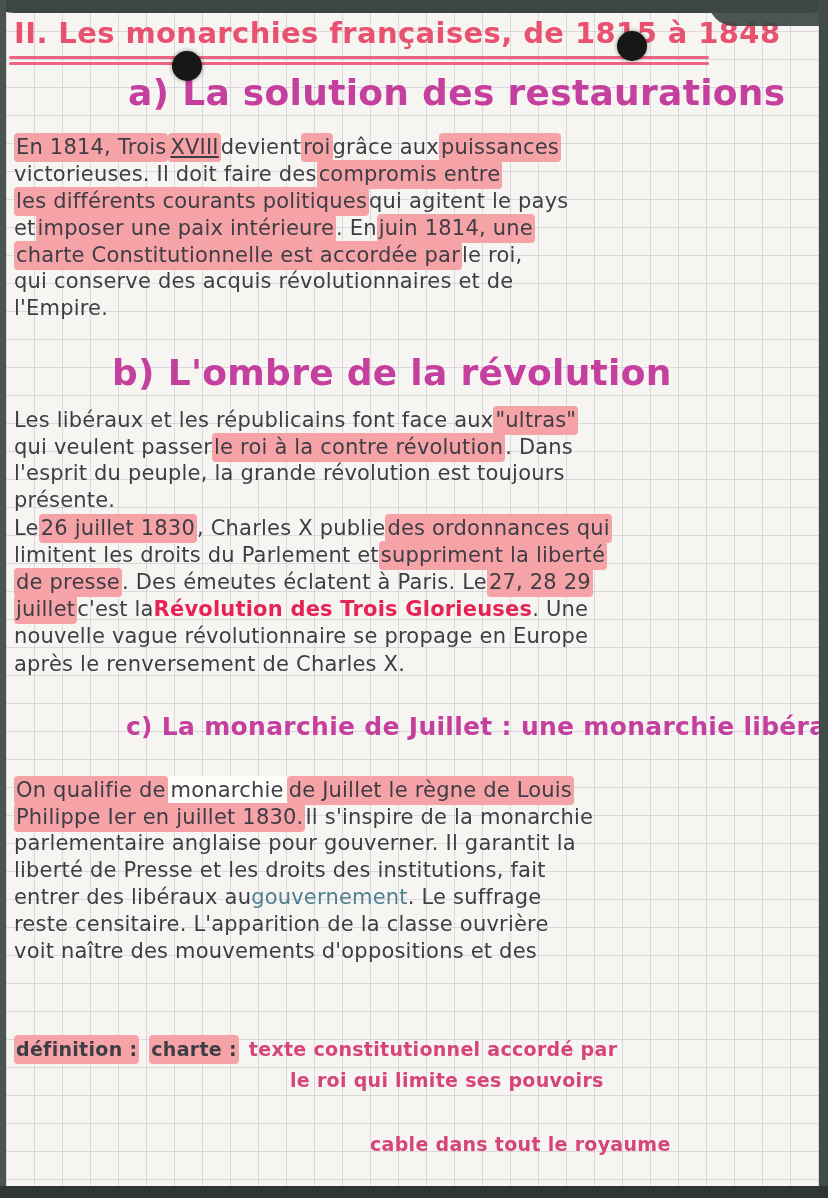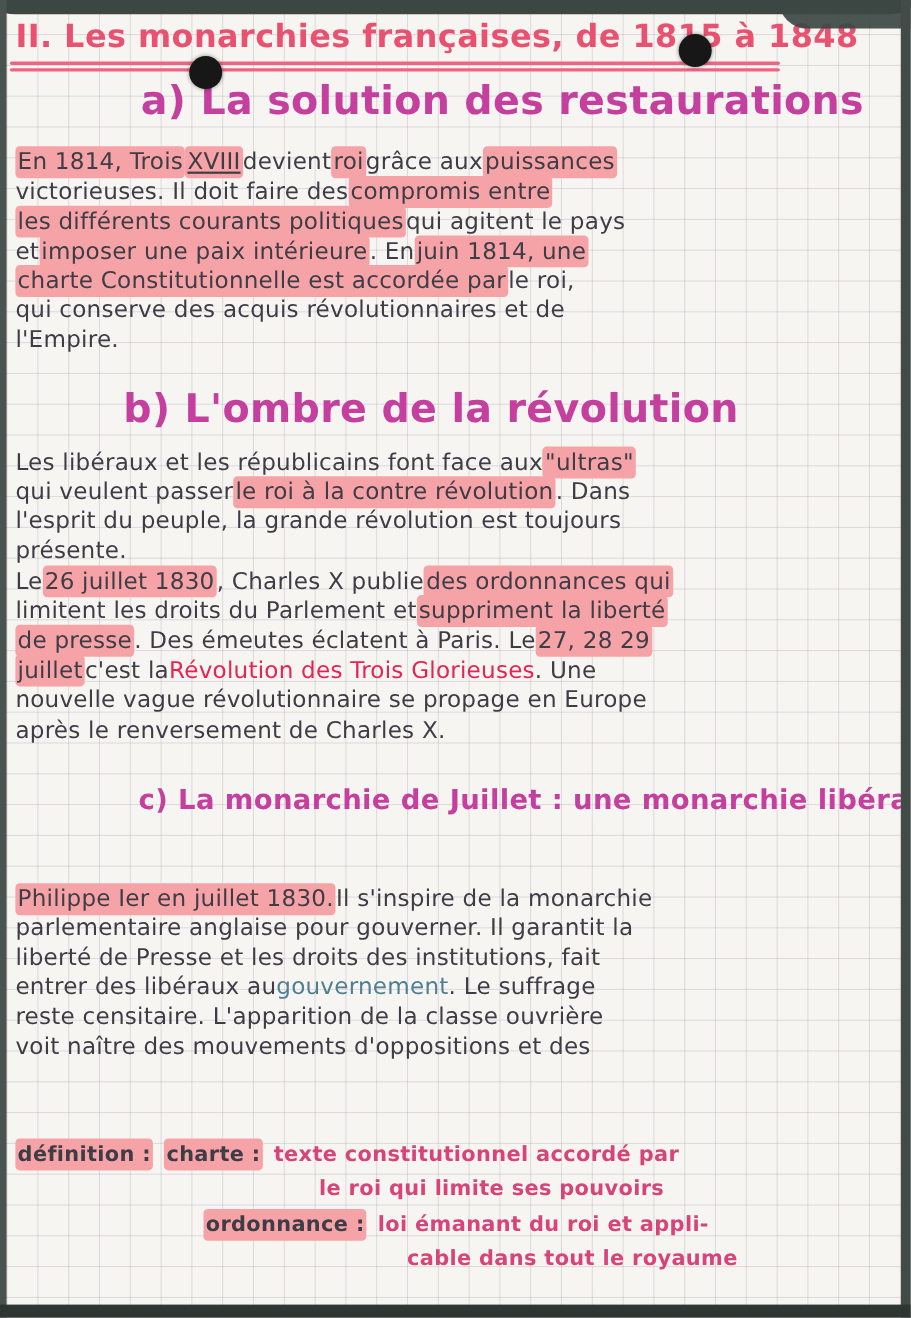--- a/index.html
+++ b/index.html
@@ -49,21 +49,21 @@
     color:var(--heading-ink);white-space:nowrap;z-index:4;}
   .heading.ha{left:128px;top:72px;}
   .heading.hb{left:112px;top:352px;}
   .heading.hc{left:126px;top:712px;font-size:25px;}
 
   .line{position:absolute;left:14px;font-size:21px;line-height:27px;white-space:nowrap;z-index:4;
     letter-spacing:.2px;}
   .line span{display:inline-block;}
   .hl{background:var(--highlight);border-radius:4px;padding:1px 2px;}
   .u{text-decoration:underline;}
-  .red{color:var(--accent-red);font-weight:normal;}
+  .red{color:var(--accent-red);font-weight:bold;}
   .blue{color:var(--correction-blue);}
   .patch{background:#fdfcf9;padding:1px 3px;border-radius:2px;}
   .def{font-size:19px;font-weight:bold;color:var(--definition-ink);letter-spacing:.3px;}
   .def .ink{color:var(--body-ink);}
   .gap{width:10px;}
 </style>
 </head>
 <body>
 
 <div class="page">
@@ -99,25 +99,25 @@
   <div class="line" style="top:487px"><span>présente.</span></div>
   <div class="line" style="top:514px"><span>Le </span><span class="hl">26 juillet 1830</span><span>, Charles X publie </span><span class="hl">des ordonnances qui</span></div>
   <div class="line" style="top:541px"><span>limitent les droits du Parlement et </span><span class="hl">suppriment la liberté</span></div>
   <div class="line" style="top:568px"><span class="hl">de presse</span><span>. Des émeutes éclatent à Paris. Le </span><span class="hl">27, 28 29</span></div>
   <div class="line" style="top:595px"><span class="hl">juillet</span><span> c'est la </span><span class="red">Révolution des Trois Glorieuses</span><span>. Une</span></div>
   <div class="line" style="top:623px"><span>nouvelle vague révolutionnaire se propage en Europe</span></div>
   <div class="line" style="top:651px"><span>après le renversement de Charles X.</span></div>
 
   <div class="heading hc">c) La monarchie de Juillet : une monarchie libérale</div>
 
+  <div class="line" style="top:776px"><span class="hl">On qualifie de </span><span class="patch">monarchie</span><span class="hl"> de Juillet le règne de Louis</span></div>
   <div class="line" style="top:803px"><span class="hl">Philippe Ier en juillet 1830.</span><span> Il s'inspire de la monarchie</span></div>
   <div class="line" style="top:830px"><span>parlementaire anglaise pour gouverner. Il garantit la</span></div>
   <div class="line" style="top:857px"><span>liberté de Presse et les droits des institutions, fait</span></div>
   <div class="line" style="top:884px"><span>entrer des libéraux au </span><span class="blue">gouvernement</span><span>. Le suffrage</span></div>
   <div class="line" style="top:911px"><span>reste censitaire. L'apparition de la classe ouvrière</span></div>
   <div class="line" style="top:938px"><span>voit naître des mouvements d'oppositions et des</span></div>
 
   <div class="line def" style="top:1035px"><span class="ink hl">définition :</span><span class="gap"></span><span class="ink hl">charte :</span><span class="gap"></span><span>texte constitutionnel accordé par</span></div>
   <div class="line def" style="top:1067px;left:290px"><span>le roi qui limite ses pouvoirs</span></div>
-  <div class="line def" style="top:1099px;left:185px"><span class="ink hl">ordonnance :</span><span class="gap"></span><span>loi émanant du roi et appli-</span></div>
   <div class="line def" style="top:1131px;left:370px"><span>cable dans tout le royaume</span></div>
 
 </div>
 
 </body></html>

